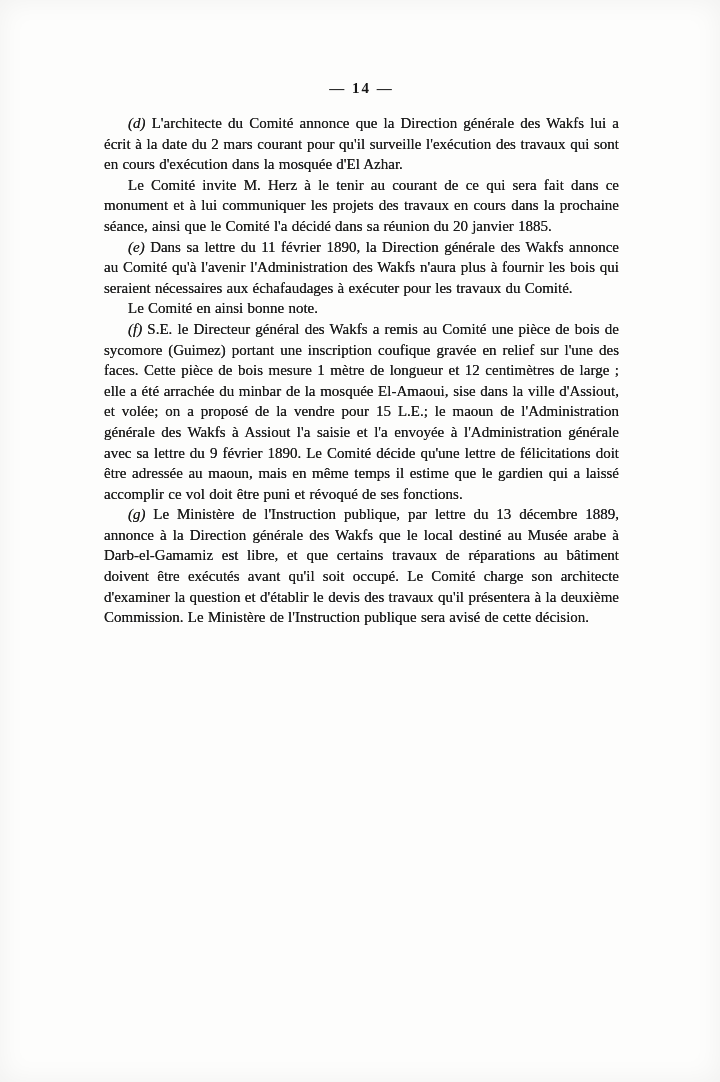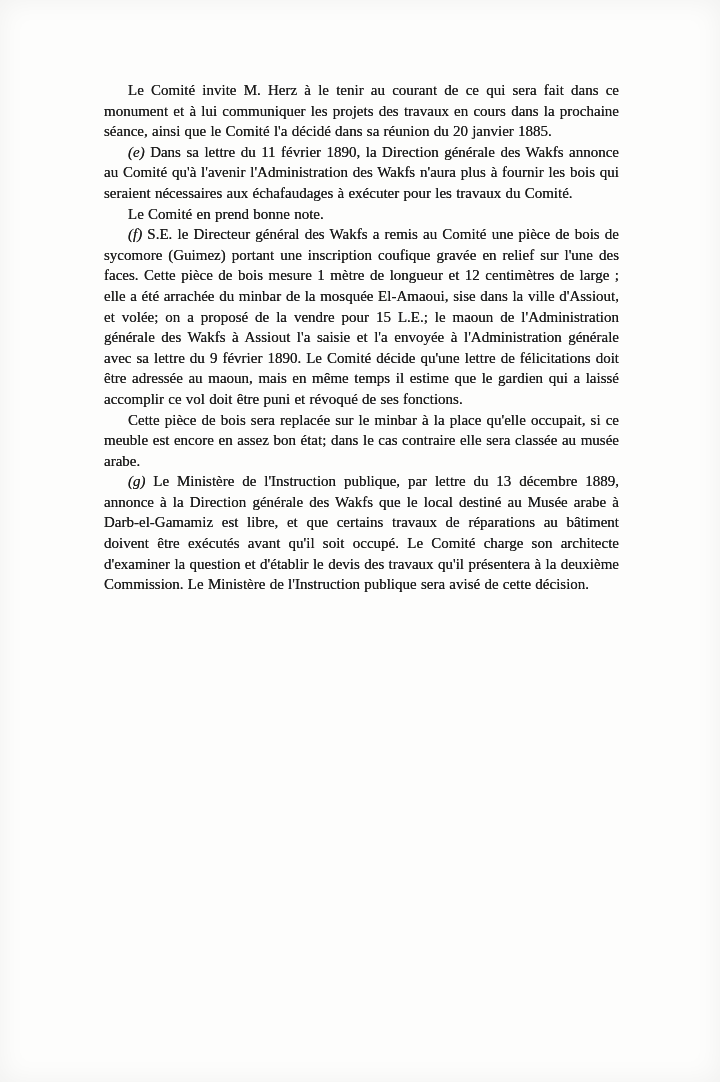--- a/index.html
+++ b/index.html
@@ -45,29 +45,30 @@
   .plabel {
     font-style: italic;
   }
 </style>
 </head>
 <body>
 
 <div class="page">
   <div class="content">
 
+    <div class="page-number">— 14 —</div>
 
+    <p class="para"><span class="plabel">(d)</span><span> L'architecte du Comité annonce que la Direction générale des Wakfs lui a écrit à la date du 2 mars courant pour qu'il surveille l'exécution des travaux qui sont en cours d'exécution dans la mosquée d'El Azhar.</span></p>
 
     <p class="para"><span class="plabel"></span><span>Le Comité invite M. Herz à le tenir au courant de ce qui sera fait dans ce monument et à lui communiquer les projets des travaux en cours dans la prochaine séance, ainsi que le Comité l'a décidé dans sa réunion du 20 janvier 1885.</span></p>
 
     <p class="para"><span class="plabel">(e)</span><span> Dans sa lettre du 11 février 1890, la Direction générale des Wakfs annonce au Comité qu'à l'avenir l'Administration des Wakfs n'aura plus à fournir les bois qui seraient nécessaires aux échafaudages à exécuter pour les travaux du Comité.</span></p>
 
-    <p class="para"><span class="plabel"></span><span>Le Comité en prend bonne note.</span></p>
+    <p class="para"><span class="plabel"></span><span>Le Comité en ainsi bonne note.</span></p>
 
     <p class="para"><span class="plabel">(f)</span><span> S.E. le Directeur général des Wakfs a remis au Comité une pièce de bois de sycomore (Guimez) portant une inscription coufique gravée en relief sur l'une des faces. Cette pièce de bois mesure 1 mètre de longueur et 12 centimètres de large ; elle a été arrachée du minbar de la mosquée El-Amaoui, sise dans la ville d'Assiout, et volée; on a proposé de la vendre pour 15 L.E.; le maoun de l'Administration générale des Wakfs à Assiout l'a saisie et l'a envoyée à l'Administration générale avec sa lettre du 9 février 1890. Le Comité décide qu'une lettre de félicitations doit être adressée au maoun, mais en même temps il estime que le gardien qui a laissé accomplir ce vol doit être puni et révoqué de ses fonctions.</span></p>
 
-    <p class="para"><span class="plabel"></span><span>Cette pièce de bois sera replacée sur le minbar à la place qu'elle occupait, si ce meuble est encore en assez bon état; dans le cas contraire elle sera classée au musée arabe.</span></p>
 
     <p class="para"><span class="plabel">(g)</span><span> Le Ministère de l'Instruction publique, par lettre du 13 décembre 1889, annonce à la Direction générale des Wakfs que le local destiné au Musée arabe à Darb-el-Gamamiz est libre, et que certains travaux de réparations au bâtiment doivent être exécutés avant qu'il soit occupé. Le Comité charge son architecte d'examiner la question et d'établir le devis des travaux qu'il présentera à la deuxième Commission. Le Ministère de l'Instruction publique sera avisé de cette décision.</span></p>
 
 
   </div>
 </div>
 
 </body></html>

